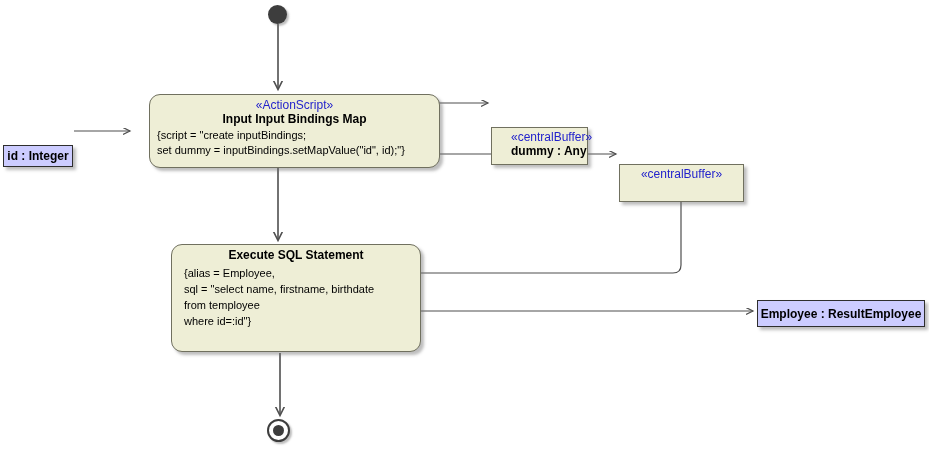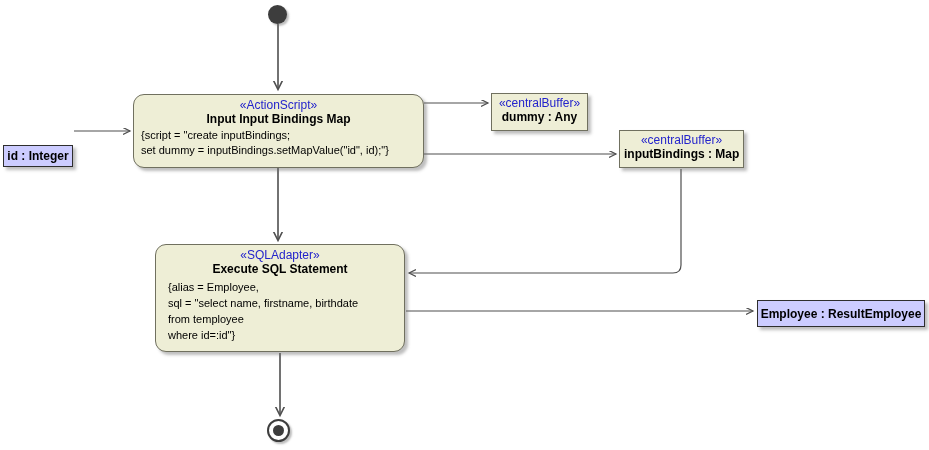--- a/index.html
+++ b/index.html
@@ -22,22 +22,22 @@
   .edge.main{stroke-width:1.6;}
   .arrowhead{fill:none;stroke:var(--edge);stroke-width:1.2;}
   .arrowhead.big{stroke-width:1.6;}
 
   .node{
     position:absolute;box-sizing:border-box;
     background:var(--node-fill);
     border:1px solid var(--node-border);
     box-shadow:3px 3px 3px var(--shadow);
   }
-  .action{border-radius:11px;padding:3px 4px 2px 4px;}
-  .buffer{padding:2px 4px;text-align:center;}
+  .action{border-radius:11px;padding:3px 4px 2px 4px;margin-left:16px;}
+  .buffer{padding:2px 19px;text-align:center;margin-top:34px;}
   .object{
     position:absolute;box-sizing:border-box;
     background:var(--object-fill);
     border:1px solid var(--object-border);
     box-shadow:3px 3px 3px var(--shadow);
     display:flex;align-items:center;justify-content:center;
     font-weight:bold;font-size:12px;
   }
   .stereotype{
     color:var(--stereotype-text);font-size:12px;text-align:center;
@@ -103,25 +103,23 @@
 set dummy = inputBindings.setMapValue("id", id);"}</div>
   </div>
 
   <div class="node buffer" style="left:491px;top:93px;width:97px;height:38px;">
     <div class="stereotype">«centralBuffer»</div>
     <div class="name">dummy : Any</div>
   </div>
 
   <div class="node buffer" style="left:619px;top:130px;width:125px;height:38px;">
     <div class="stereotype">«centralBuffer»</div>
-    <div class="name">inputBindings : Map</div>
   </div>
 
   <div class="node action" style="left:155px;top:244px;width:250px;height:108px;">
-    <div class="stereotype">«SQLAdapter»</div>
     <div class="title">Execute SQL Statement</div>
     <div class="body sql-body">{alias = Employee,
 sql = "select name, firstname, birthdate
 from temployee
 where id=:id"}</div>
   </div>
 
   <div class="object" style="left:3px;top:121px;width:70px;height:22px;margin-top:24px;">
     <span>id : Integer</span>
   </div>

